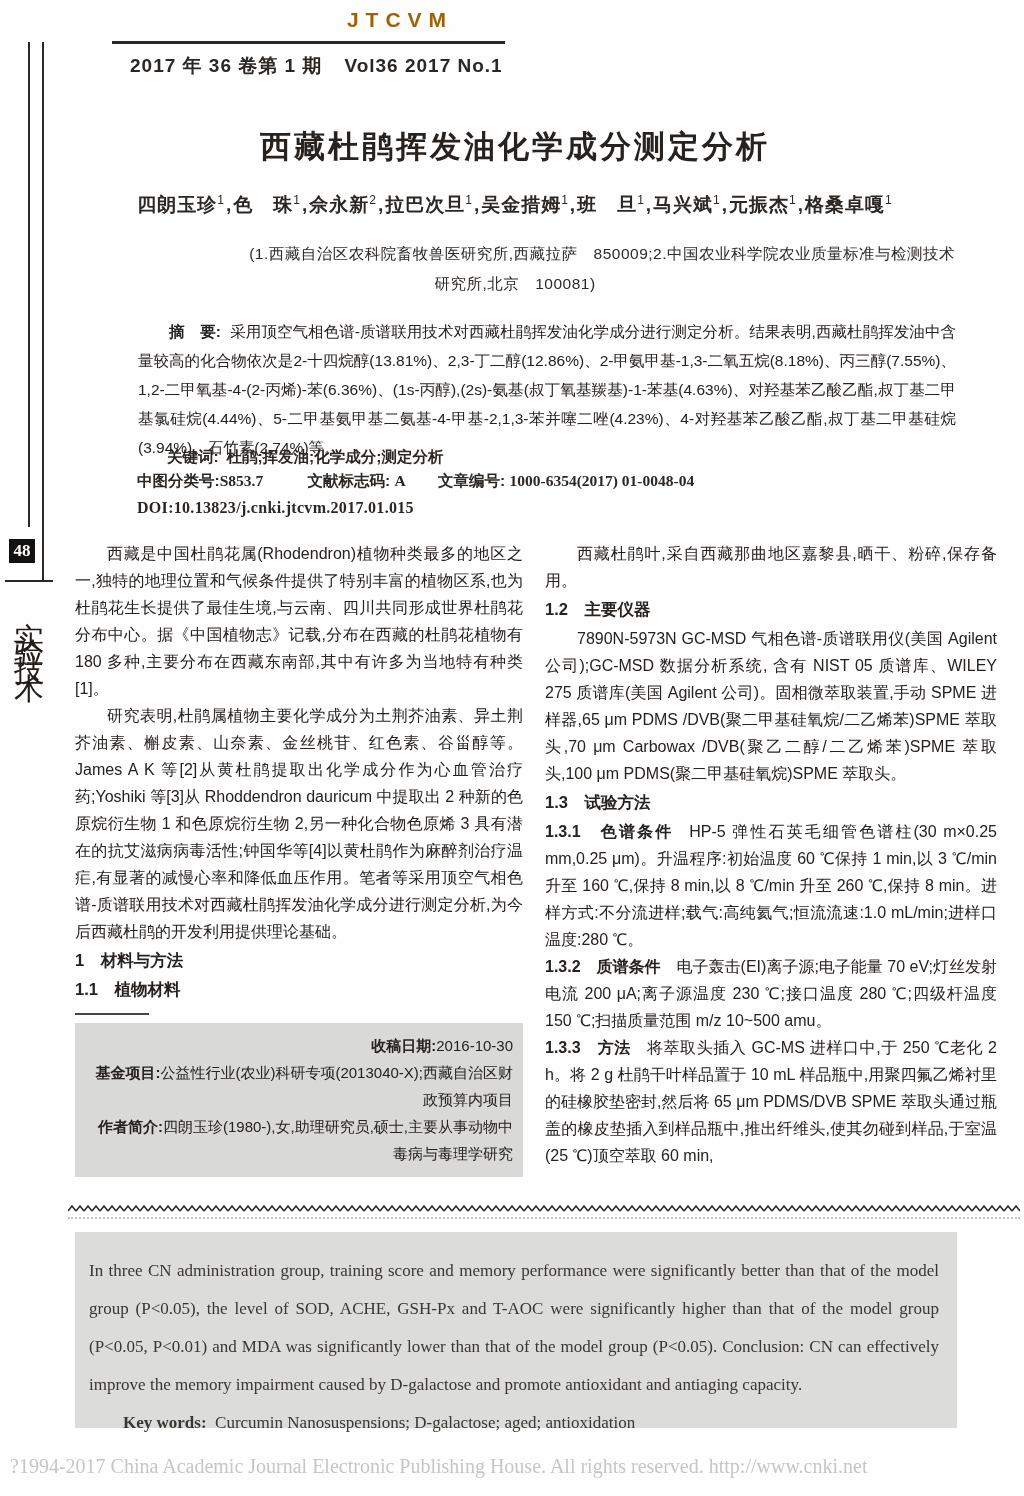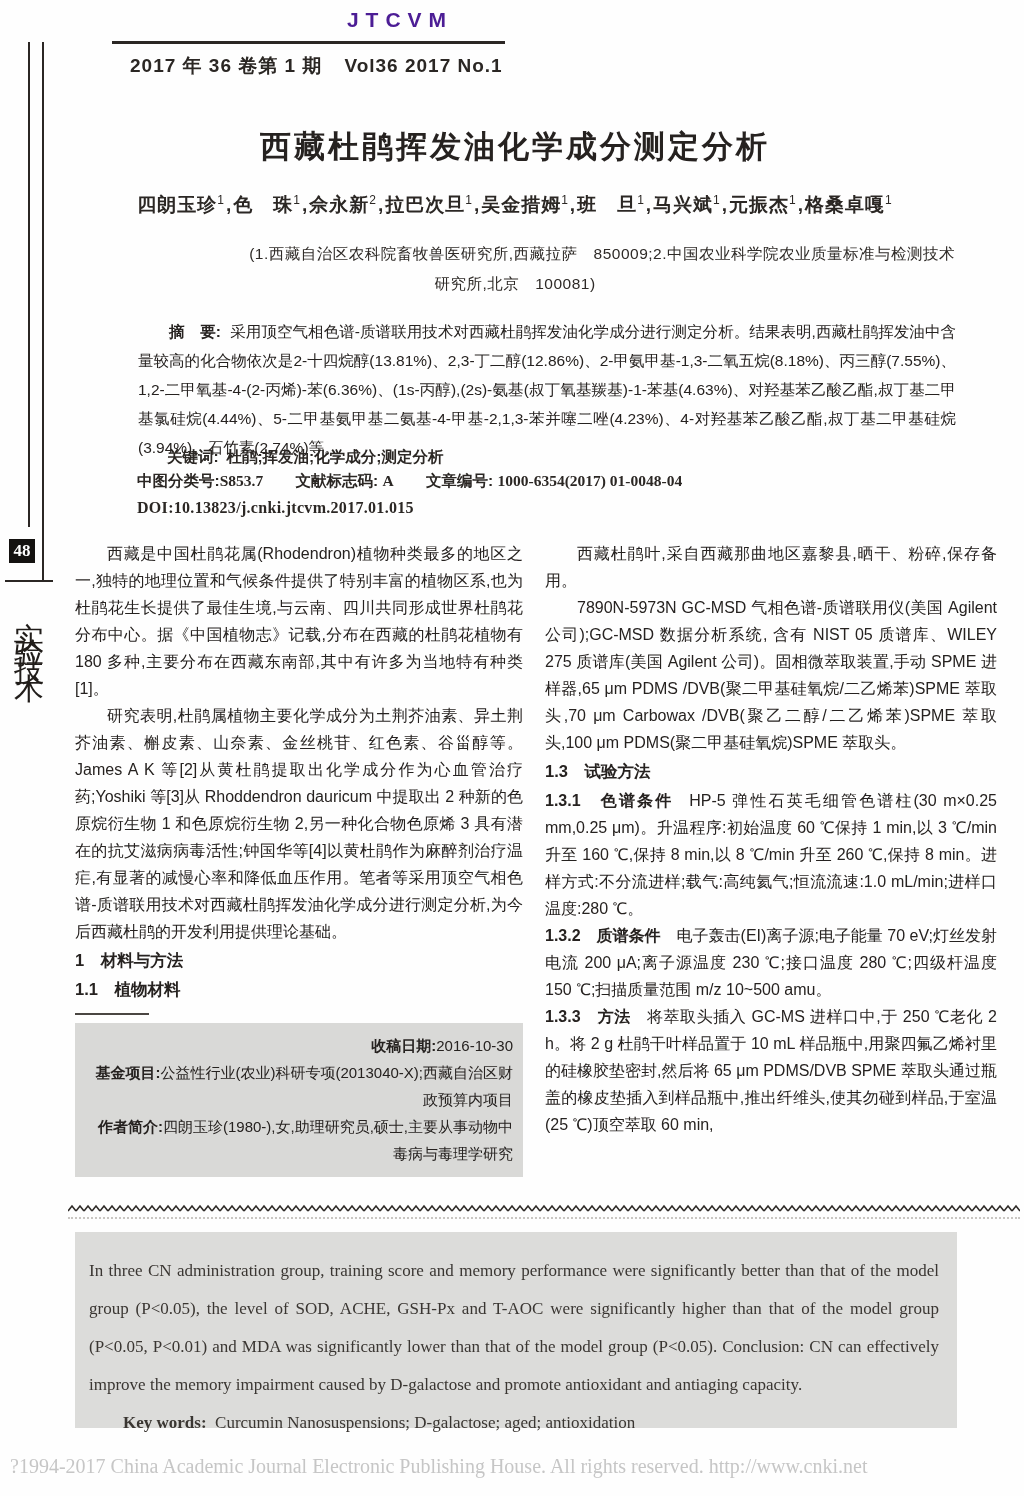--- a/index.html
+++ b/index.html
@@ -3,21 +3,21 @@
 <meta charset="utf-8">
 <style>
   html,body { margin:0; padding:0; background:#ffffff; }
   .page {
     position:relative; width:1024px; height:1496px; background:#fefefe;
     font-family:"Liberation Sans", sans-serif; color:#2b2724; overflow:hidden;
   }
   
   .masthead {
     position:absolute; left:338px; top:8px; width:124px; text-align:center;
-    font-size:21px; font-weight:bold; letter-spacing:7px; color:#4c1d95;
+    font-size:21px; font-weight:bold; letter-spacing:7px; color:#a16207;
   }
   .head-rule { position:absolute; left:112px; top:41px; width:393px; height:3px; background:#2b2724; }
   .issue-line { position:absolute; left:130px; top:53px; font-size:19px; font-weight:bold; letter-spacing:1px; }
   .issue-line .gap { display:inline-block; width:22px; }
   
   .vline { position:absolute; width:2px; background:#2b2724; }
   .vline-a { left:28px; top:42px; height:485px; }
   .vline-b { left:42px; top:42px; height:538px; }
   .page-num {
     position:absolute; left:9px; top:539px; width:26px; height:24px; background:#141210;
@@ -50,21 +50,21 @@
   .abstract {
     position:absolute; left:122px; top:301px; width:818px; margin:16px;
     font-size:15.5px; line-height:29px; text-align:justify; text-indent:2em; color:#262220;
   }
   .abstract .lbl { margin-right:0.6em; }
   .kwline { position:absolute; left:155px; top:447px; margin:0; font-size:15.5px; font-weight:bold; }
   .kwline b { margin-right:0.5em;margin-left:12px; }
   .clsline { position:absolute; left:137px; top:471px; width:810px; font-size:15.5px; }
   .clsline b { font-weight:bold; }
   .clsline .val { font-family:"Liberation Serif", serif; font-weight:bold; }
-  .cls-1 { margin-right:28px; }
+  .cls-1 { margin-right:40px; }
   .cls-2 { margin-right:28px; }
   .doi {
     position:absolute; left:137px; top:499px; font-weight:bold; font-size:16px;
     font-family:"Liberation Serif", serif; letter-spacing:0.3px;
   }
   
   .col { position:absolute; top:540px; font-size:16px; line-height:27px; text-align:justify; color:#262220; }
   .col-left  { left:75px;  width:448px; }
   .col-right { left:545px; width:452px; }
   .col p { margin:0; }
@@ -137,20 +137,21 @@
     <div class="fn-rule"></div>
     <div class="fn-box">
       <p class="fn"><b>收稿日期:</b><span>2016-10-30</span></p>
       <p class="fn"><b>基金项目:</b><span>公益性行业(农业)科研专项(2013040-X);西藏自治区财政预算内项目</span></p>
       <p class="fn"><b>作者简介:</b><span>四朗玉珍(1980-),女,助理研究员,硕士,主要从事动物中毒病与毒理学研究</span></p>
     </div>
   </div>
 
   <div class="col col-right">
     <p class="indent">西藏杜鹃叶,采自西藏那曲地区嘉黎县,晒干、粉碎,保存备用。</p>
+    <h4>1.2　主要仪器</h4>
     <p class="indent">7890N-5973N GC-MSD 气相色谱-质谱联用仪(美国 Agilent 公司);GC-MSD 数据分析系统, 含有 NIST 05 质谱库、WILEY 275 质谱库(美国 Agilent 公司)。固相微萃取装置,手动 SPME 进样器,65 μm PDMS /DVB(聚二甲基硅氧烷/二乙烯苯)SPME 萃取头,70 μm Carbowax /DVB(聚乙二醇/二乙烯苯)SPME 萃取头,100 μm PDMS(聚二甲基硅氧烷)SPME 萃取头。</p>
     <h4>1.3　试验方法</h4>
     <p class="lead"><b>1.3.1　色谱条件</b><span>HP-5 弹性石英毛细管色谱柱(30 m×0.25 mm,0.25 μm)。升温程序:初始温度 60 ℃保持 1 min,以 3 ℃/min 升至 160 ℃,保持 8 min,以 8 ℃/min 升至 260 ℃,保持 8 min。进样方式:不分流进样;载气:高纯氦气;恒流流速:1.0 mL/min;进样口温度:280 ℃。</span></p>
     <p class="lead"><b>1.3.2　质谱条件</b><span>电子轰击(EI)离子源;电子能量 70 eV;灯丝发射电流 200 μA;离子源温度 230 ℃;接口温度 280 ℃;四级杆温度 150 ℃;扫描质量范围 m/z 10~500 amu。</span></p>
     <p class="lead"><b>1.3.3　方法</b><span>将萃取头插入 GC-MS 进样口中,于 250 ℃老化 2 h。将 2 g 杜鹃干叶样品置于 10 mL 样品瓶中,用聚四氟乙烯衬里的硅橡胶垫密封,然后将 65 μm PDMS/DVB SPME 萃取头通过瓶盖的橡皮垫插入到样品瓶中,推出纤维头,使其勿碰到样品,于室温(25 ℃)顶空萃取 60 min,</span></p>
   </div>
 
   <svg class="zigzag" width="952" height="9" xmlns="http://www.w3.org/2000/svg">
     <defs>
       <pattern id="zz" width="8" height="9" patternUnits="userSpaceOnUse">

